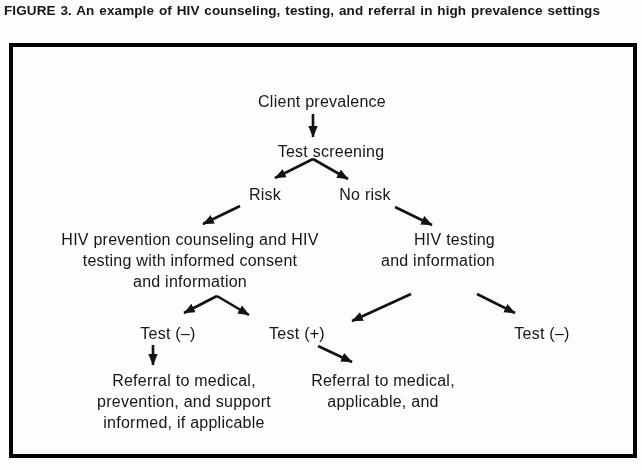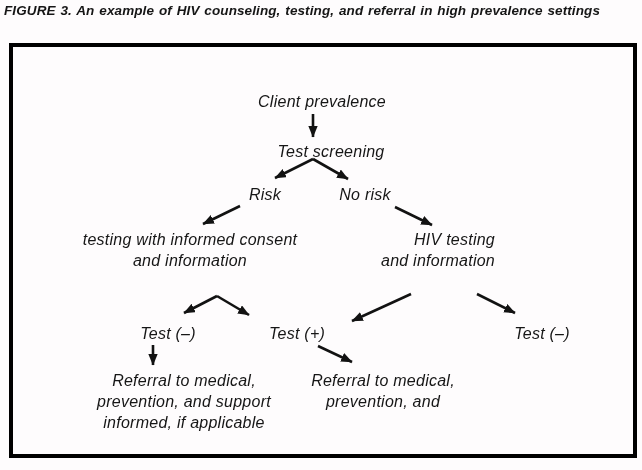--- a/index.html
+++ b/index.html
@@ -3,21 +3,21 @@
 <meta charset="utf-8">
 <style>
   html,body { margin:0; padding:0; }
   body {
     width:642px; height:470px;
     font-family:"Liberation Sans", sans-serif;
     background:var(--bg, #fefcfd);
     position:relative;
     overflow:hidden;
   }
-  .page { position:absolute; inset:0;font-style:italic; }
+  .page { position:absolute; inset:0; }
   .figure-title {
     position:absolute; left:4px; top:2px; width:636px;
     font-weight:bold; font-size:13.5px; line-height:17px;
     color:var(--text, #111); word-spacing:1px; letter-spacing:0.1px;
   }
   .frame {
     position:absolute; left:9px; top:43px;
     width:628px; height:415px;
     border:4px solid var(--border, #000);
     box-sizing:border-box;
@@ -70,20 +70,21 @@
 
   <div class="node" style="left:265px; top:184px;">
     <span>Risk</span>
   </div>
 
   <div class="node" style="left:365px; top:184px;">
     <span>No risk</span>
   </div>
 
   <div class="node" style="left:190px; top:229px;">
+    <div>HIV prevention counseling and HIV</div>
     <div>testing with informed consent</div>
     <div>and information</div>
   </div>
 
   <div class="node" style="left:438px; top:229px;text-align:right;">
     <div>HIV testing</div>
     <div>and information</div>
   </div>
 
   <div class="node" style="left:168px; top:323px;">
@@ -99,16 +100,16 @@
   </div>
 
   <div class="node" style="left:184px; top:370px;">
     <div>Referral to medical,</div>
     <div>prevention, and support</div>
     <div>informed, if applicable</div>
   </div>
 
   <div class="node" style="left:383px; top:370px;">
     <div>Referral to medical,</div>
-    <div>prevention, and</div>
+    <div>applicable, and</div>
   </div>
 
 </div>
 
 </body></html>

